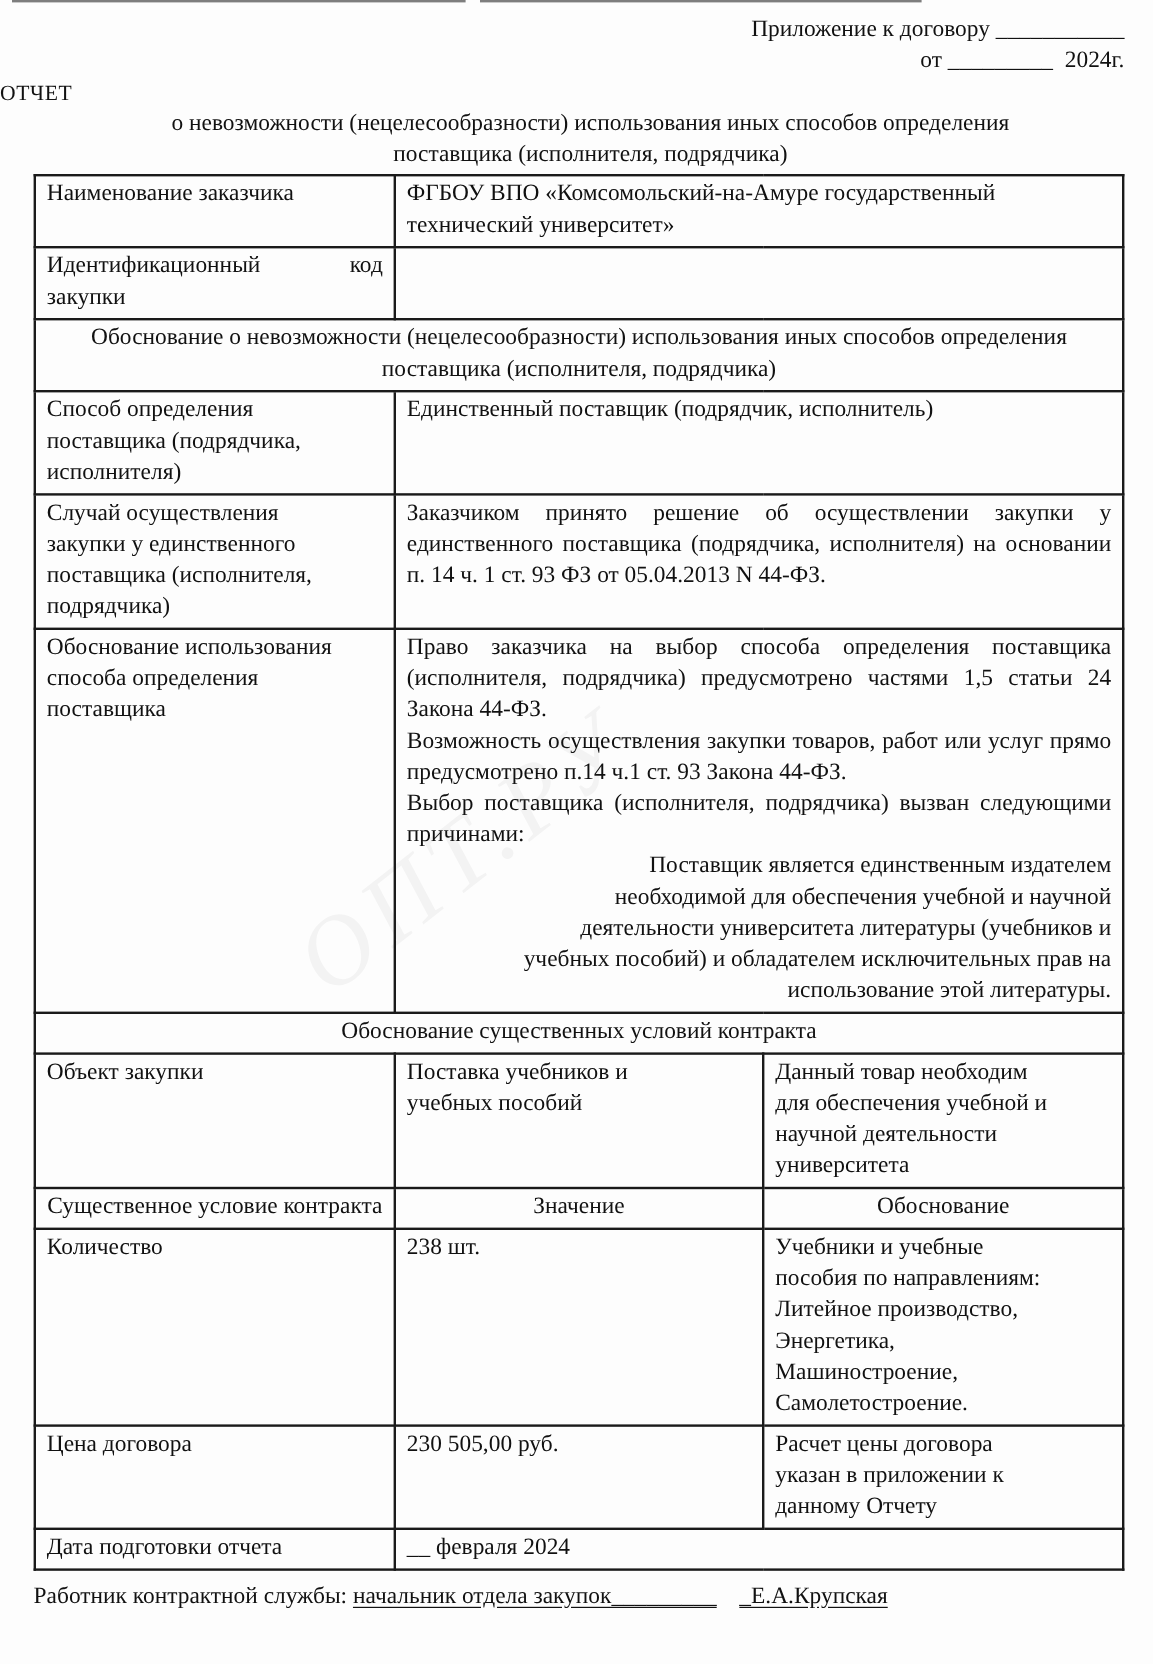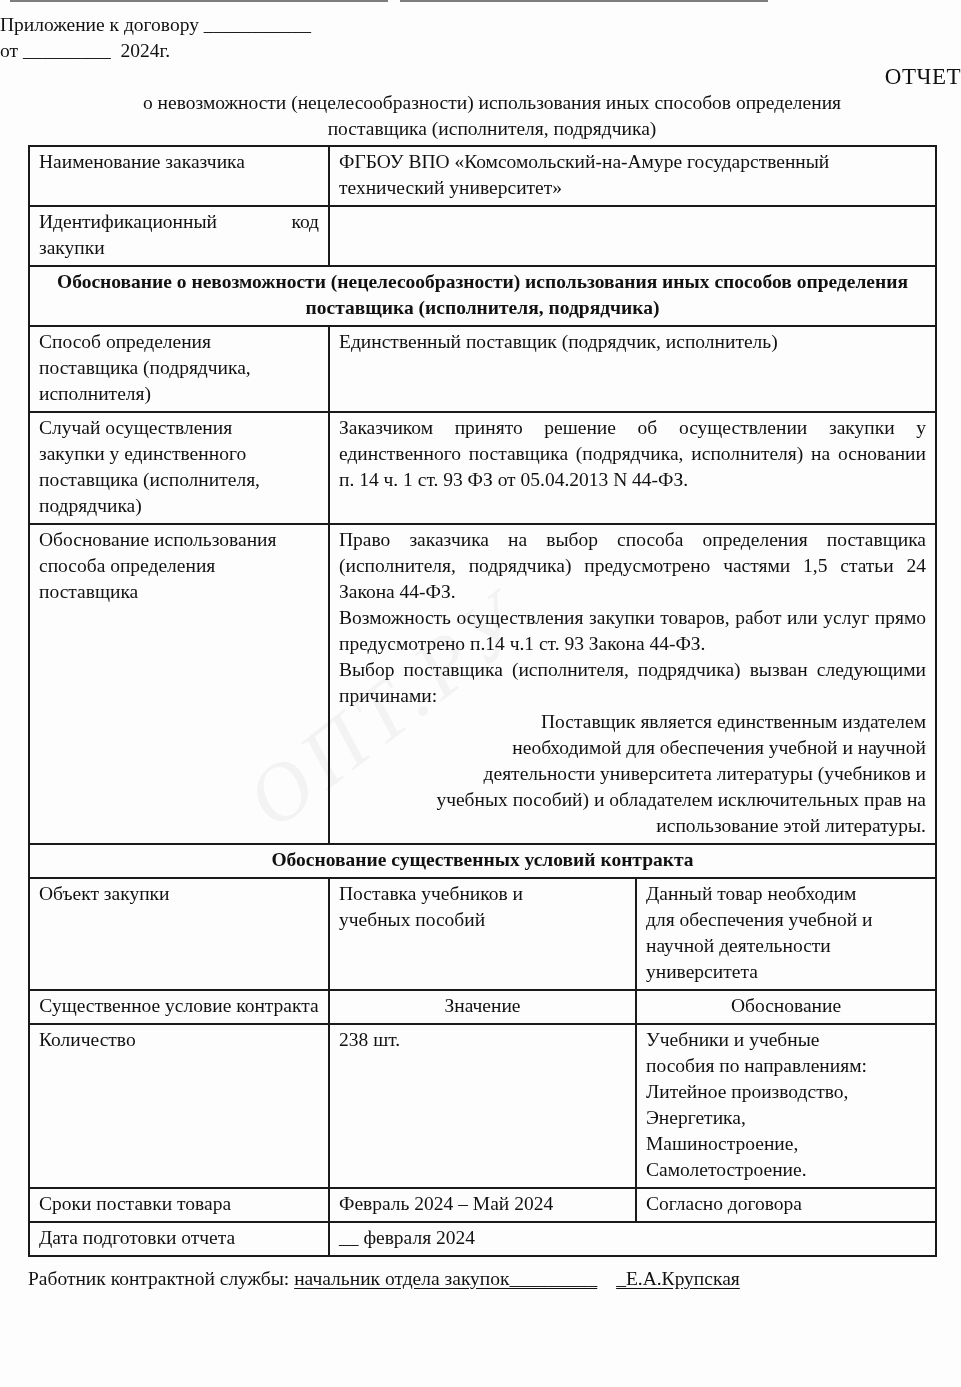--- a/index.html
+++ b/index.html
@@ -21,46 +21,47 @@
     position: absolute;
     top: 0;
     height: 2px;
     background: #3a3a3a;
     opacity: .65;
   }
   .edge-a1 { left: 10px;  width: 378px; }
   .edge-a2 { left: 400px; width: 368px; }
   .head { padding-top: 12px; }
   .appendix {
-    padding-right: 14px;
+    text-align: right;
+    padding-right: 24px;
     white-space: pre;
   }
   .title-line {
-    text-align: right;
-    font-size: 23px;
+    text-align: left;
+    font-size: 18px;
     letter-spacing: .5px;
   }
   .subtitle {
     text-align: center;
     white-space: pre-line;
     padding-left: 23px;
   }
   table.report {
     border-collapse: collapse;
     table-layout: fixed;
     width: 907px;
     margin: 3px 0 0 28px;
   }
   table.report td {
     border: 2px solid #1a1a1a;
     padding: 2px 9px 4px 9px;
     vertical-align: top;
     overflow: hidden;
   }
-  .b   { font-weight: bold; margin-top: 24px; }
+  .b   { font-weight: normal; margin-top: 24px; }
   .c   { text-align: center; }
   .j   { text-align: justify; }
   .pre { white-space: pre-line; }
   .section-row td { padding-top: 3px; padding-bottom: 3px; }
   td p { margin: 0; text-align: right; }
   .footer-line {
     margin: 9px 0 17px 28px;
     white-space: nowrap;
   }
   .u { text-decoration: underline; text-underline-offset: 3px; }
@@ -167,23 +168,25 @@
     <td>Количество</td>
     <td class="pre">238 шт.</td>
     <td class="pre">Учебники и учебные
 пособия по направлениям:
 Литейное производство,
 Энергетика,
 Машиностроение,
 Самолетостроение.</td>
   </tr>
   <tr>
-    <td>Сроки поставки товара</td>
-    <td class="pre">Февраль 2024 – Май 2024</td>
-    <td class="pre">Согласно договора</td>
+    <td>Цена договора</td>
+    <td class="pre">230 505,00 руб.</td>
+    <td class="pre">Расчет цены договора
+указан в приложении к
+данному Отчету</td>
   </tr>
   <tr>
     <td>Дата подготовки отчета</td>
     <td colspan="2">__ февраля 2024</td>
   </tr>
 </tbody>
   </table>
 
 <div class="footer-line">
   <span>Работник контрактной службы:</span>

